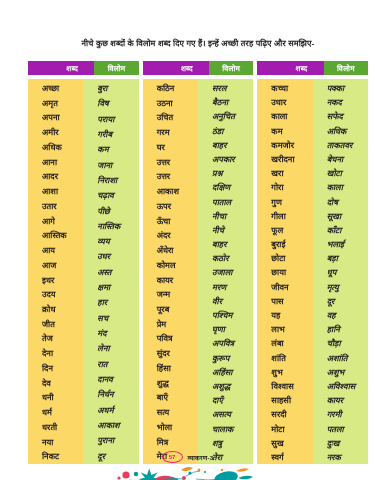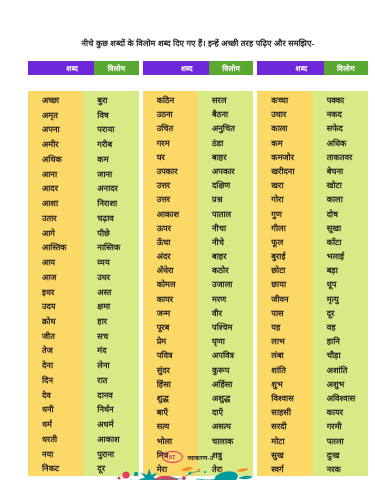--- a/index.html
+++ b/index.html
@@ -59,37 +59,37 @@
   .head-cell {
     flex: 1 1 0;
     display: flex;
     align-items: center;
     justify-content: center;
     font-size: 7.3px;
     font-weight: bold;
     color: #ffffff;
     letter-spacing: 0.2px;
   }
-  .head-word   { background: #6d28d9; padding-left: 22px; }
+  .head-word   { background: #a21caf; padding-left: 22px; }
   .head-opp    { background: #5aa832; }
 
   .group-body {
     display: flex;
     flex: 1 1 auto;
-    margin-top: 16px;
+    margin-top: 4px;
     height: 385px;
   }
   .col {
     flex: 1 1 0;
     display: flex;
     flex-direction: column;
     padding-top: 2px;
   }
   .col-word { background: #fcd866; }
-  .col-opp  { background: #d8ea86; }
+  .col-opp  { background: #d8ea86; font-style: italic; }
 
   .cell {
     height: 15.7px;
     line-height: 15.7px;
     font-size: 8.2px;
     font-weight: bold;
     color: #231f20;
     padding-left: 14px;
     white-space: nowrap;
     overflow: hidden;
@@ -184,21 +184,20 @@
           <div class="cell">नया</div>
           <div class="cell">निकट</div>
         </div>
         <div class="col col-opp">
           <div class="cell">बुरा</div>
           <div class="cell">विष</div>
           <div class="cell">पराया</div>
           <div class="cell">गरीब</div>
           <div class="cell">कम</div>
           <div class="cell">जाना</div>
-          <div class="cell">अनादर</div>
           <div class="cell">निराशा</div>
           <div class="cell">चढ़ाव</div>
           <div class="cell">पीछे</div>
           <div class="cell">नास्तिक</div>
           <div class="cell">व्यय</div>
           <div class="cell">उधर</div>
           <div class="cell">अस्त</div>
           <div class="cell">क्षमा</div>
           <div class="cell">हार</div>
           <div class="cell">सच</div>
@@ -220,21 +219,20 @@
         <div class="head-cell head-word">शब्द</div>
         <div class="head-cell head-opp">विलोम</div>
       </div>
       <div class="group-body">
         <div class="col col-word">
           <div class="cell">कठिन</div>
           <div class="cell">उठना</div>
           <div class="cell">उचित</div>
           <div class="cell">गरम</div>
           <div class="cell">घर</div>
-          <div class="cell">उपकार</div>
           <div class="cell">उत्तर</div>
           <div class="cell">उत्तर</div>
           <div class="cell">आकाश</div>
           <div class="cell">ऊपर</div>
           <div class="cell">ऊँचा</div>
           <div class="cell">अंदर</div>
           <div class="cell">अँधेरा</div>
           <div class="cell">कोमल</div>
           <div class="cell">कायर</div>
           <div class="cell">जन्म</div>
@@ -250,22 +248,22 @@
           <div class="cell">मित्र</div>
           <div class="cell">मेरा</div>
         </div>
         <div class="col col-opp">
           <div class="cell">सरल</div>
           <div class="cell">बैठना</div>
           <div class="cell">अनुचित</div>
           <div class="cell">ठंडा</div>
           <div class="cell">बाहर</div>
           <div class="cell">अपकार</div>
+          <div class="cell">प्रश्न</div>
           <div class="cell">दक्षिण</div>
-          <div class="cell">प्रश्न</div>
           <div class="cell">पाताल</div>
           <div class="cell">नीचा</div>
           <div class="cell">नीचे</div>
           <div class="cell">बाहर</div>
           <div class="cell">कठोर</div>
           <div class="cell">उजाला</div>
           <div class="cell">मरण</div>
           <div class="cell">वीर</div>
           <div class="cell">पश्चिम</div>
           <div class="cell">घृणा</div>

